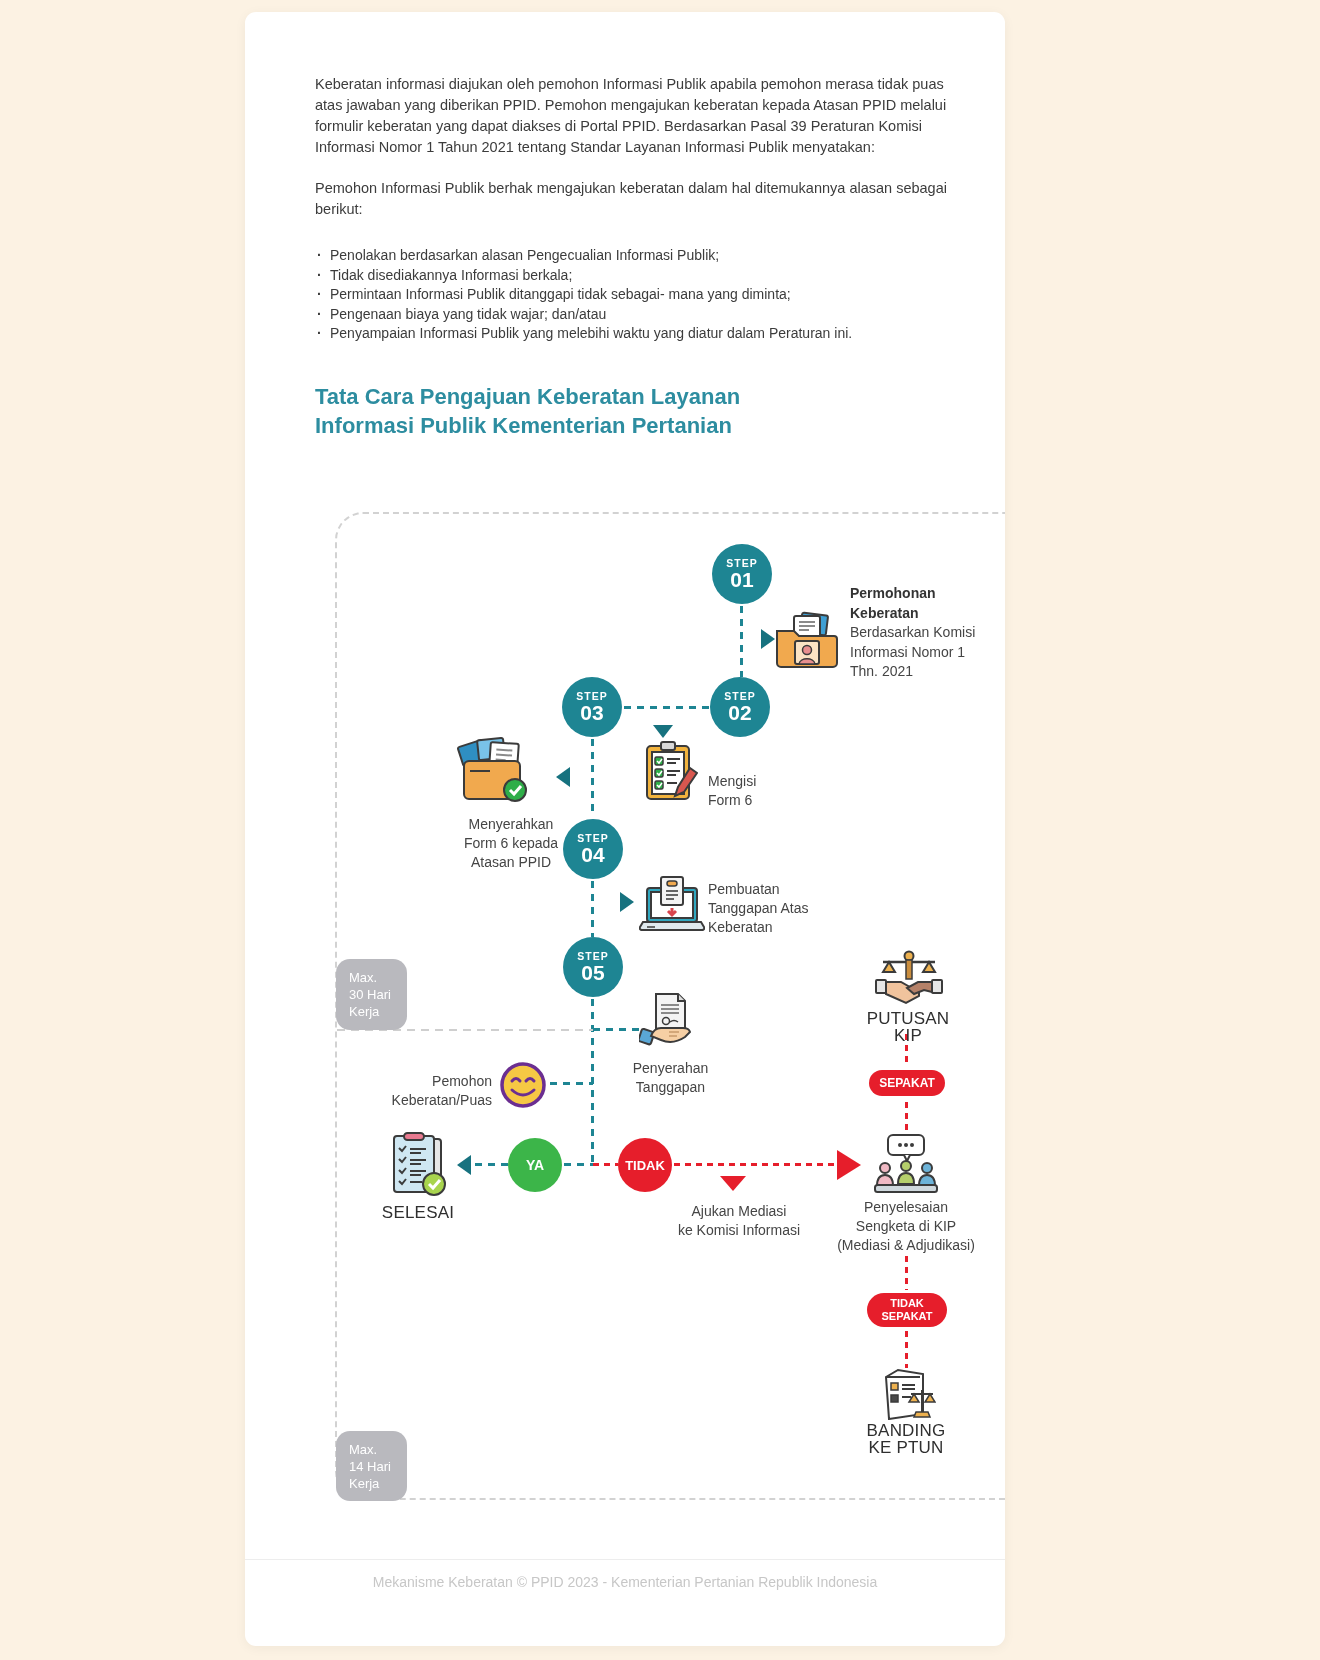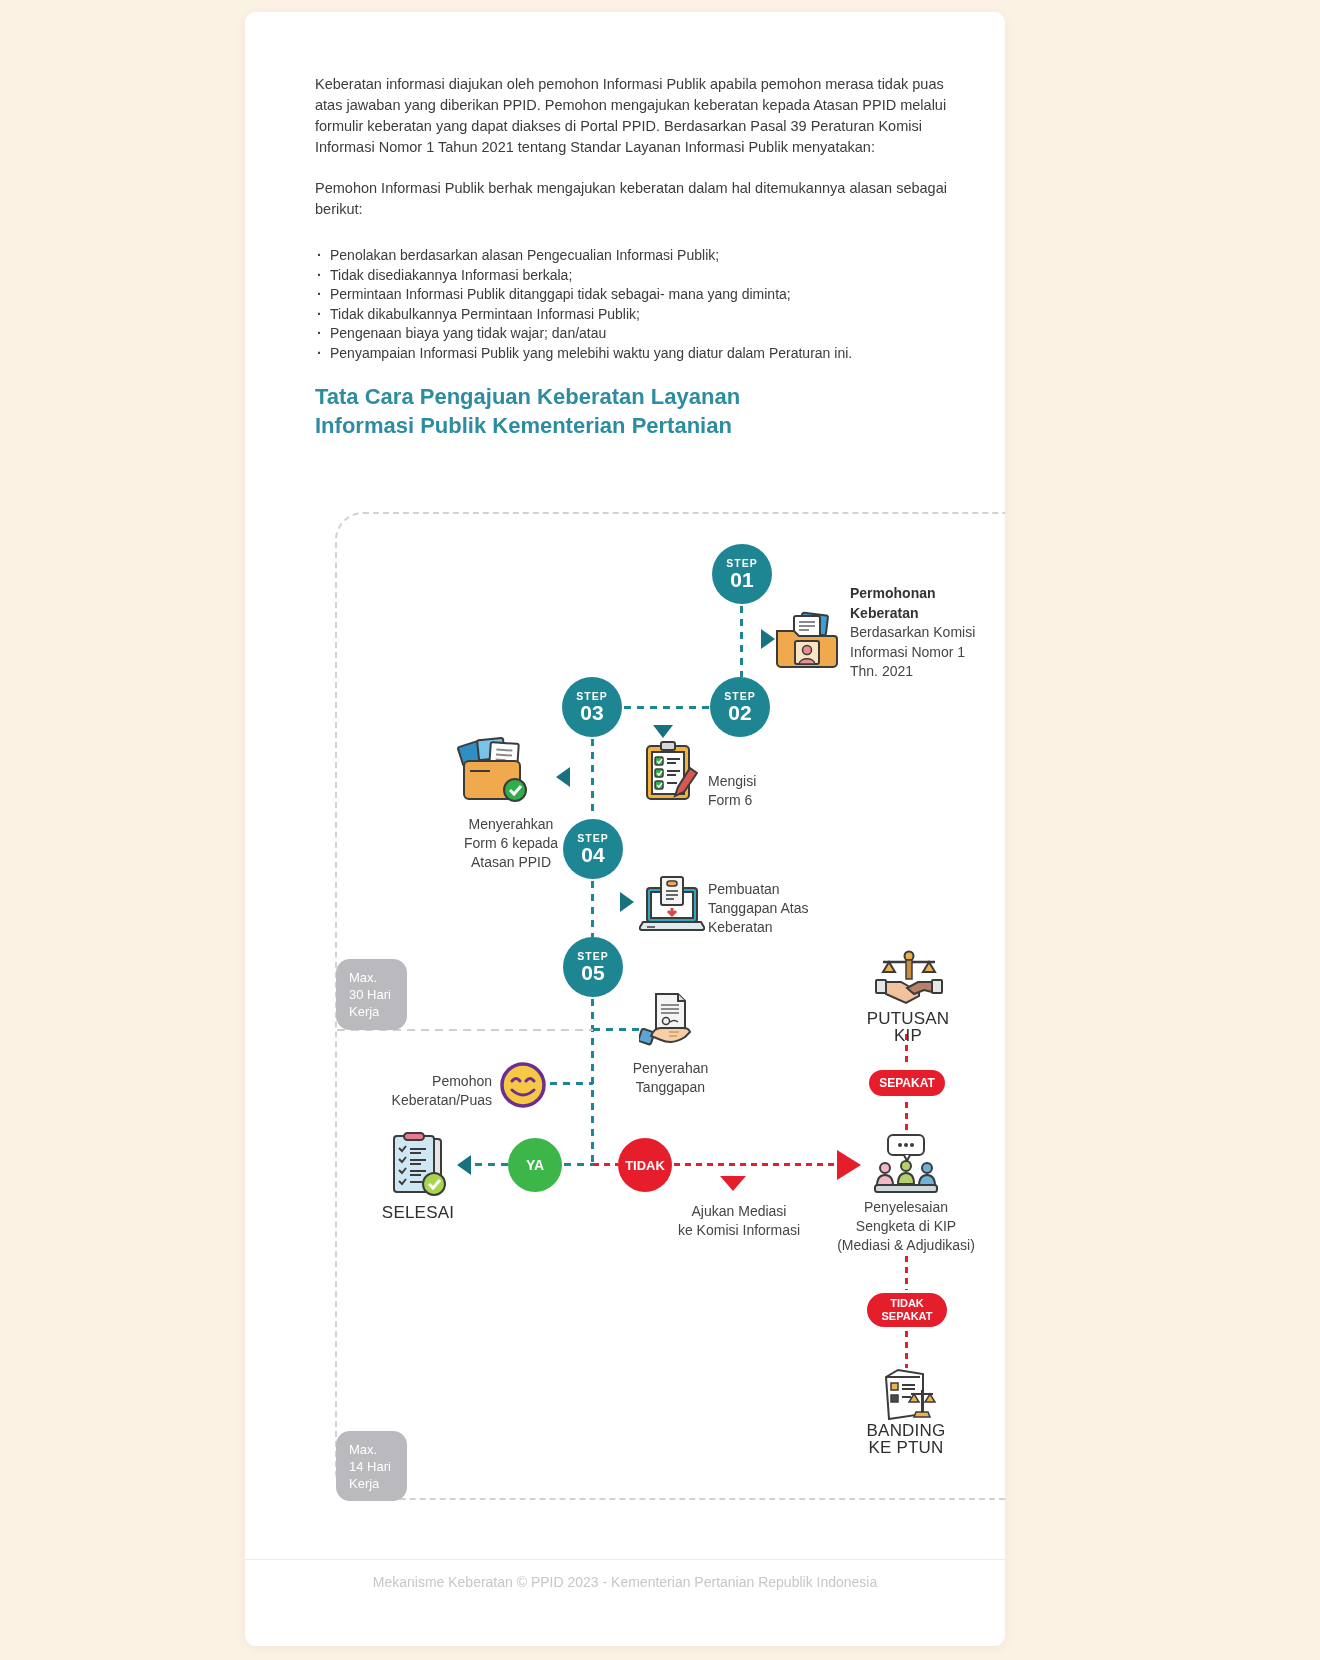--- a/index.html
+++ b/index.html
@@ -60,21 +60,20 @@
 
 <div class="card">
 
   <p class="abs body-text" style="left:70px; top:62px; width:650px;">Keberatan informasi diajukan oleh pemohon Informasi Publik apabila pemohon merasa tidak puas atas jawaban yang diberikan PPID. Pemohon mengajukan keberatan kepada Atasan PPID melalui formulir keberatan yang dapat diakses di Portal PPID. Berdasarkan Pasal 39 Peraturan Komisi Informasi Nomor 1 Tahun 2021 tentang Standar Layanan Informasi Publik menyatakan:</p>
   <p class="abs body-text" style="left:70px; top:166px; width:650px;">Pemohon Informasi Publik berhak mengajukan keberatan dalam hal ditemukannya alasan sebagai berikut:</p>
 
   <ul class="abs bullets" style="left:70px; top:234px; width:660px;">
     <li>Penolakan berdasarkan alasan Pengecualian Informasi Publik;</li>
     <li>Tidak disediakannya Informasi berkala;</li>
     <li>Permintaan Informasi Publik ditanggapi tidak sebagai- mana yang diminta;</li>
-    <li>Tidak dikabulkannya Permintaan Informasi Publik;</li>
     <li>Pengenaan biaya yang tidak wajar; dan/atau</li>
     <li>Penyampaian Informasi Publik yang melebihi waktu yang diatur dalam Peraturan ini.</li>
   </ul>
 
   <h1 class="abs heading" style="left:70px; top:371px; width:560px;">
     <span style="display:block;">Tata Cara Pengajuan Keberatan Layanan</span>
     <span style="display:block;">Informasi Publik Kementerian Pertanian</span>
   </h1>
 
   <div class="flow">

